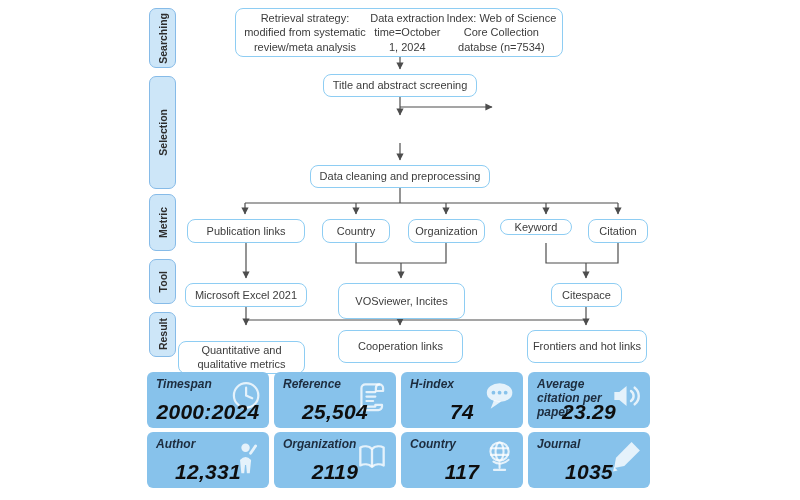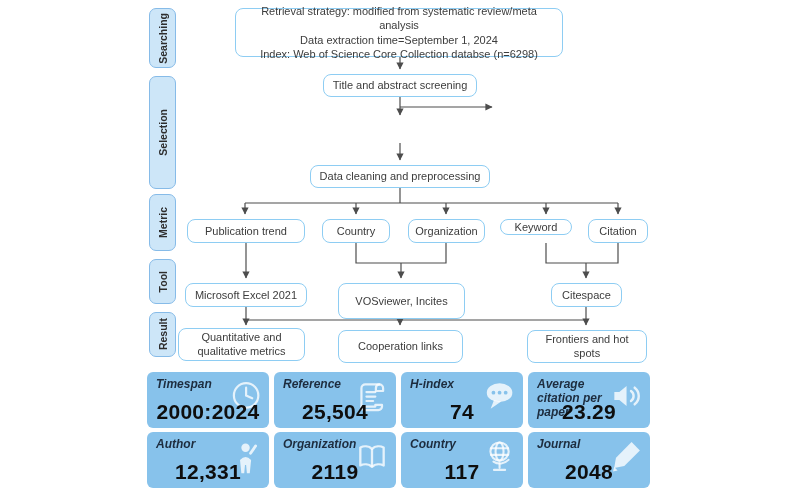--- a/index.html
+++ b/index.html
@@ -27,56 +27,56 @@
   .st-searching{top:8px;height:60px}
   .st-selection{top:76px;height:113px}
   .st-metric{top:194px;height:57px}
   .st-tool{top:259px;height:45px}
   .st-result{top:312px;height:45px}
 
   
   .fbox{
     position:absolute;box-sizing:border-box;background:#fff;
     border:1.5px solid var(--flow-border);border-radius:8px;
-    display:flex;flex-direction:column;align-items:center;justify-content:center;
+    display:flex;flex-direction:row;align-items:center;justify-content:center;
     text-align:center;font-size:11px;color:#3c3c3c;line-height:1.3;padding:1px 4px;
   }
   .b-retrieval{left:235px;top:8px;width:328px;height:49px}
   .b-screening{left:323px;top:74px;width:154px;height:23px}
   .b-excluded{left:497px;top:97px;width:113px;height:21px}
   .b-included{left:310px;top:120px;width:180px;height:23px}
   .b-cleaning{left:310px;top:165px;width:180px;height:23px}
   .b-m0{left:187px;top:219px;width:118px;height:24px}
   .b-m1{left:322px;top:219px;width:68px;height:24px}
   .b-m2{left:408px;top:219px;width:77px;height:24px}
   .b-m3{left:500px;top:219px;width:72px;height:16px}
   .b-m4{left:588px;top:219px;width:60px;height:24px}
   .b-t0{left:185px;top:283px;width:122px;height:24px}
   .b-t1{left:338px;top:283px;width:127px;height:36px}
   .b-t2{left:551px;top:283px;width:71px;height:24px}
-  .b-r0{left:178px;top:328px;width:127px;height:33px;line-height:1.2}
+  .b-r0{left:178px;top:341px;width:127px;height:33px;line-height:1.2}
   .b-r1{left:338px;top:330px;width:125px;height:33px}
   .b-r2{left:527px;top:330px;width:120px;height:33px;line-height:1.2}
 
   .wires{position:absolute;left:0;top:0;pointer-events:none;}
 
   
   .cards{
     position:absolute;left:147px;top:372px;width:503px;height:116px;
     display:grid;grid-template-columns:repeat(4,1fr);grid-template-rows:56px 56px;
     gap:4px 5px;
   }
   .card{position:relative;background:var(--card-blue);border-radius:6px;overflow:hidden;}
   .card .label{
     position:absolute;left:9px;top:6px;right:38px;
     font-size:12px;font-weight:bold;color:#1d2c3e;line-height:1.15;font-style:italic;
   }
   .card .value{
     position:absolute;left:0;right:0;bottom:4px;text-align:center;
-    font-size:21px;font-weight:bold;color:#0e0e0e;letter-spacing:.3px;
+    font-size:21px;font-weight:bold;color:#0e0e0e;letter-spacing:.3px;font-style:italic;
   }
   .card .icon{
     position:absolute;right:4px;top:4px;width:40px;height:40px;
     color:rgba(255,255,255,0.78);
   }
   .card .icon svg{width:100%;height:100%;display:block;}
 </style>
 </head>
 <body>
 
@@ -126,39 +126,39 @@
       <path d="M586 307 V320"></path>
       <path d="M246 320 H586"></path>
       <path d="M246 320 V325" marker-end="url(#ah)"></path>
       <path d="M400 320 V325" marker-end="url(#ah)"></path>
       <path d="M586 320 V325" marker-end="url(#ah)"></path>
     </g>
   </svg>
 
   <div class="fbox b-retrieval">
     <div>Retrieval strategy: modified from systematic review/meta analysis</div>
-    <div>Data extraction time=September 1, 2024</div>
-    <div>Index: Web of Science Core Collection databse (n=6298)</div>
+    <div>Data extraction time=October 1, 2024</div>
+    <div>Index: Web of Science Core Collection databse (n=7534)</div>
   </div>
   <div class="fbox b-screening">Title and abstract screening</div>
   <div class="fbox b-cleaning">Data cleaning and preprocessing</div>
 
-  <div class="fbox b-m0">Publication trend</div>
+  <div class="fbox b-m0">Publication links</div>
   <div class="fbox b-m1">Country</div>
   <div class="fbox b-m2">Organization</div>
   <div class="fbox b-m3">Keyword</div>
   <div class="fbox b-m4">Citation</div>
 
   <div class="fbox b-t0">Microsoft Excel 2021</div>
   <div class="fbox b-t1">VOSviewer, Incites</div>
   <div class="fbox b-t2">Citespace</div>
 
   <div class="fbox b-r0">Quantitative and qualitative metrics</div>
   <div class="fbox b-r1">Cooperation links</div>
-  <div class="fbox b-r2">Frontiers and hot spots</div>
+  <div class="fbox b-r2">Frontiers and hot links</div>
 
   <div class="cards">
 
     <div class="card">
       <div class="label">Timespan</div>
       <div class="icon">
         <svg viewBox="0 0 36 36" fill="none" stroke="currentColor" stroke-width="2" stroke-linecap="round">
           <circle cx="19" cy="17.5" r="11"></circle>
           <path d="M19 10.5 V17.5 L24.5 20"></path>
         </svg>
@@ -243,17 +243,17 @@
     </div>
 
     <div class="card">
       <div class="label">Journal</div>
       <div class="icon">
         <svg viewBox="0 0 36 36">
           <path d="M23 5.5 l7.5 7.5 L16.5 27 l-9.2 1.7 1.7 -9.2 z" fill="currentColor"></path>
           <path d="M6.3 32 l4.2 -1 -3.2 -3.2 z" fill="currentColor"></path>
         </svg>
       </div>
-      <div class="value">2048</div>
+      <div class="value">1035</div>
     </div>
 
   </div>
 </div>
 
 </body></html>

